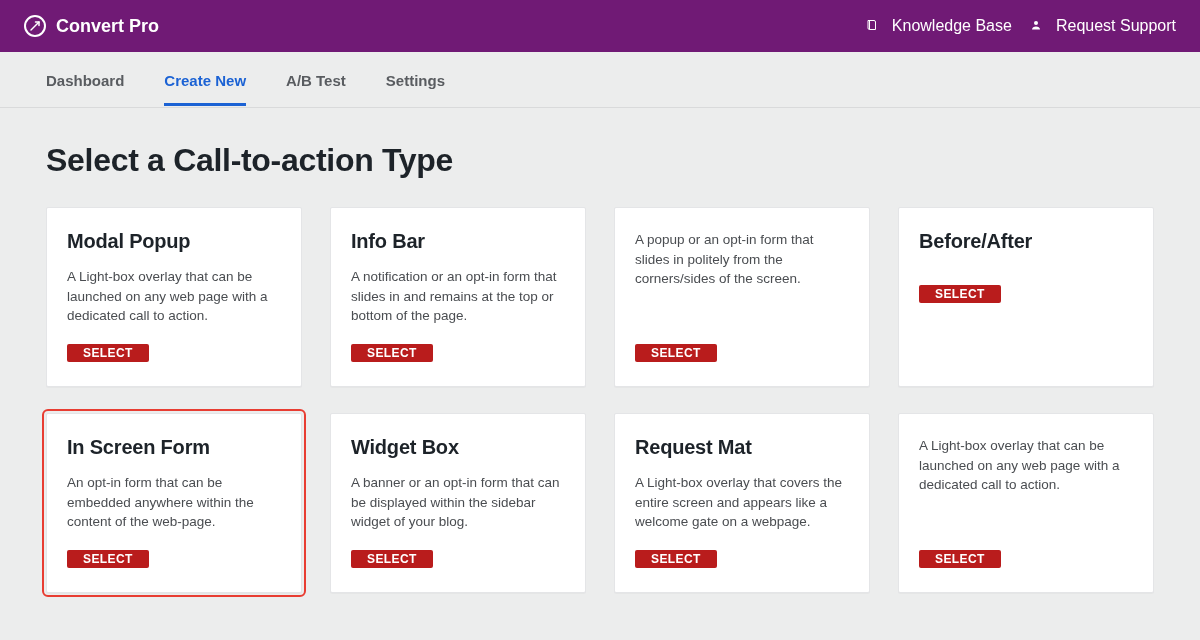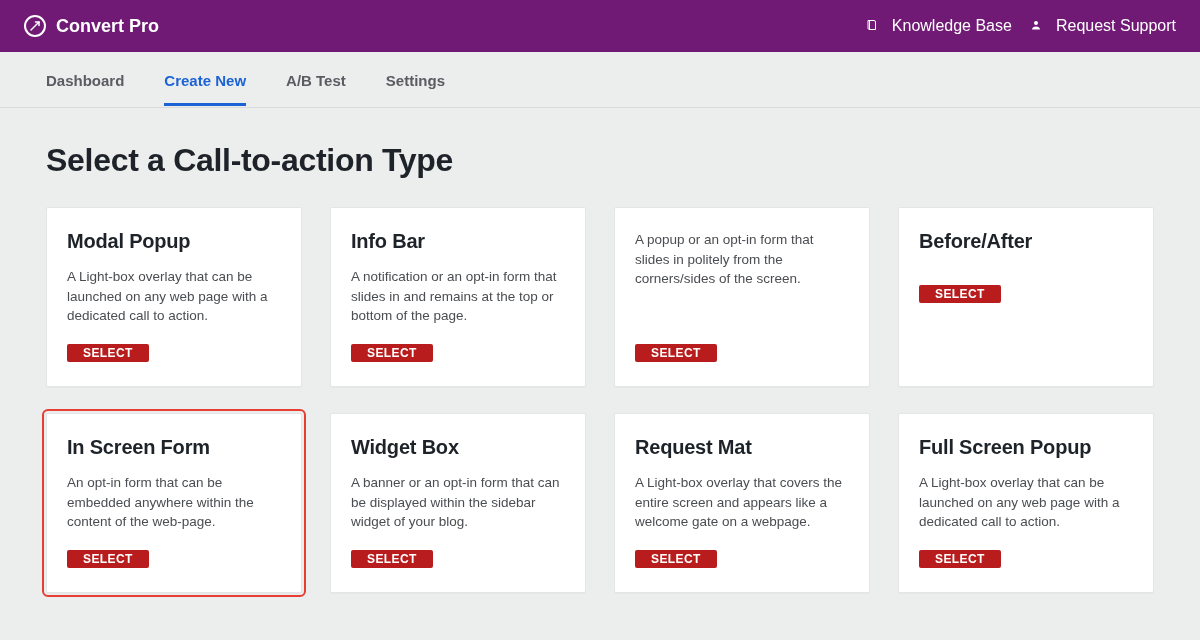--- a/index.html
+++ b/index.html
@@ -103,18 +103,17 @@
       <div class="card-title">Widget Box</div>
       <div class="card-desc">A banner or an opt-in form that can be displayed within the sidebar widget of your blog.</div>
       <button class="select-btn">SELECT</button>
     </div>
     <div class="card">
       <div class="card-title">Request Mat</div>
       <div class="card-desc">A Light-box overlay that covers the entire screen and appears like a welcome gate on a webpage.</div>
       <button class="select-btn">SELECT</button>
     </div>
     <div class="card">
-      <div class="card-title">Full Screen Popup</div>
       <div class="card-desc">A Light-box overlay that can be launched on any web page with a dedicated call to action.</div>
       <button class="select-btn">SELECT</button>
     </div>
   </div>
 </div>
 
 </body></html>

